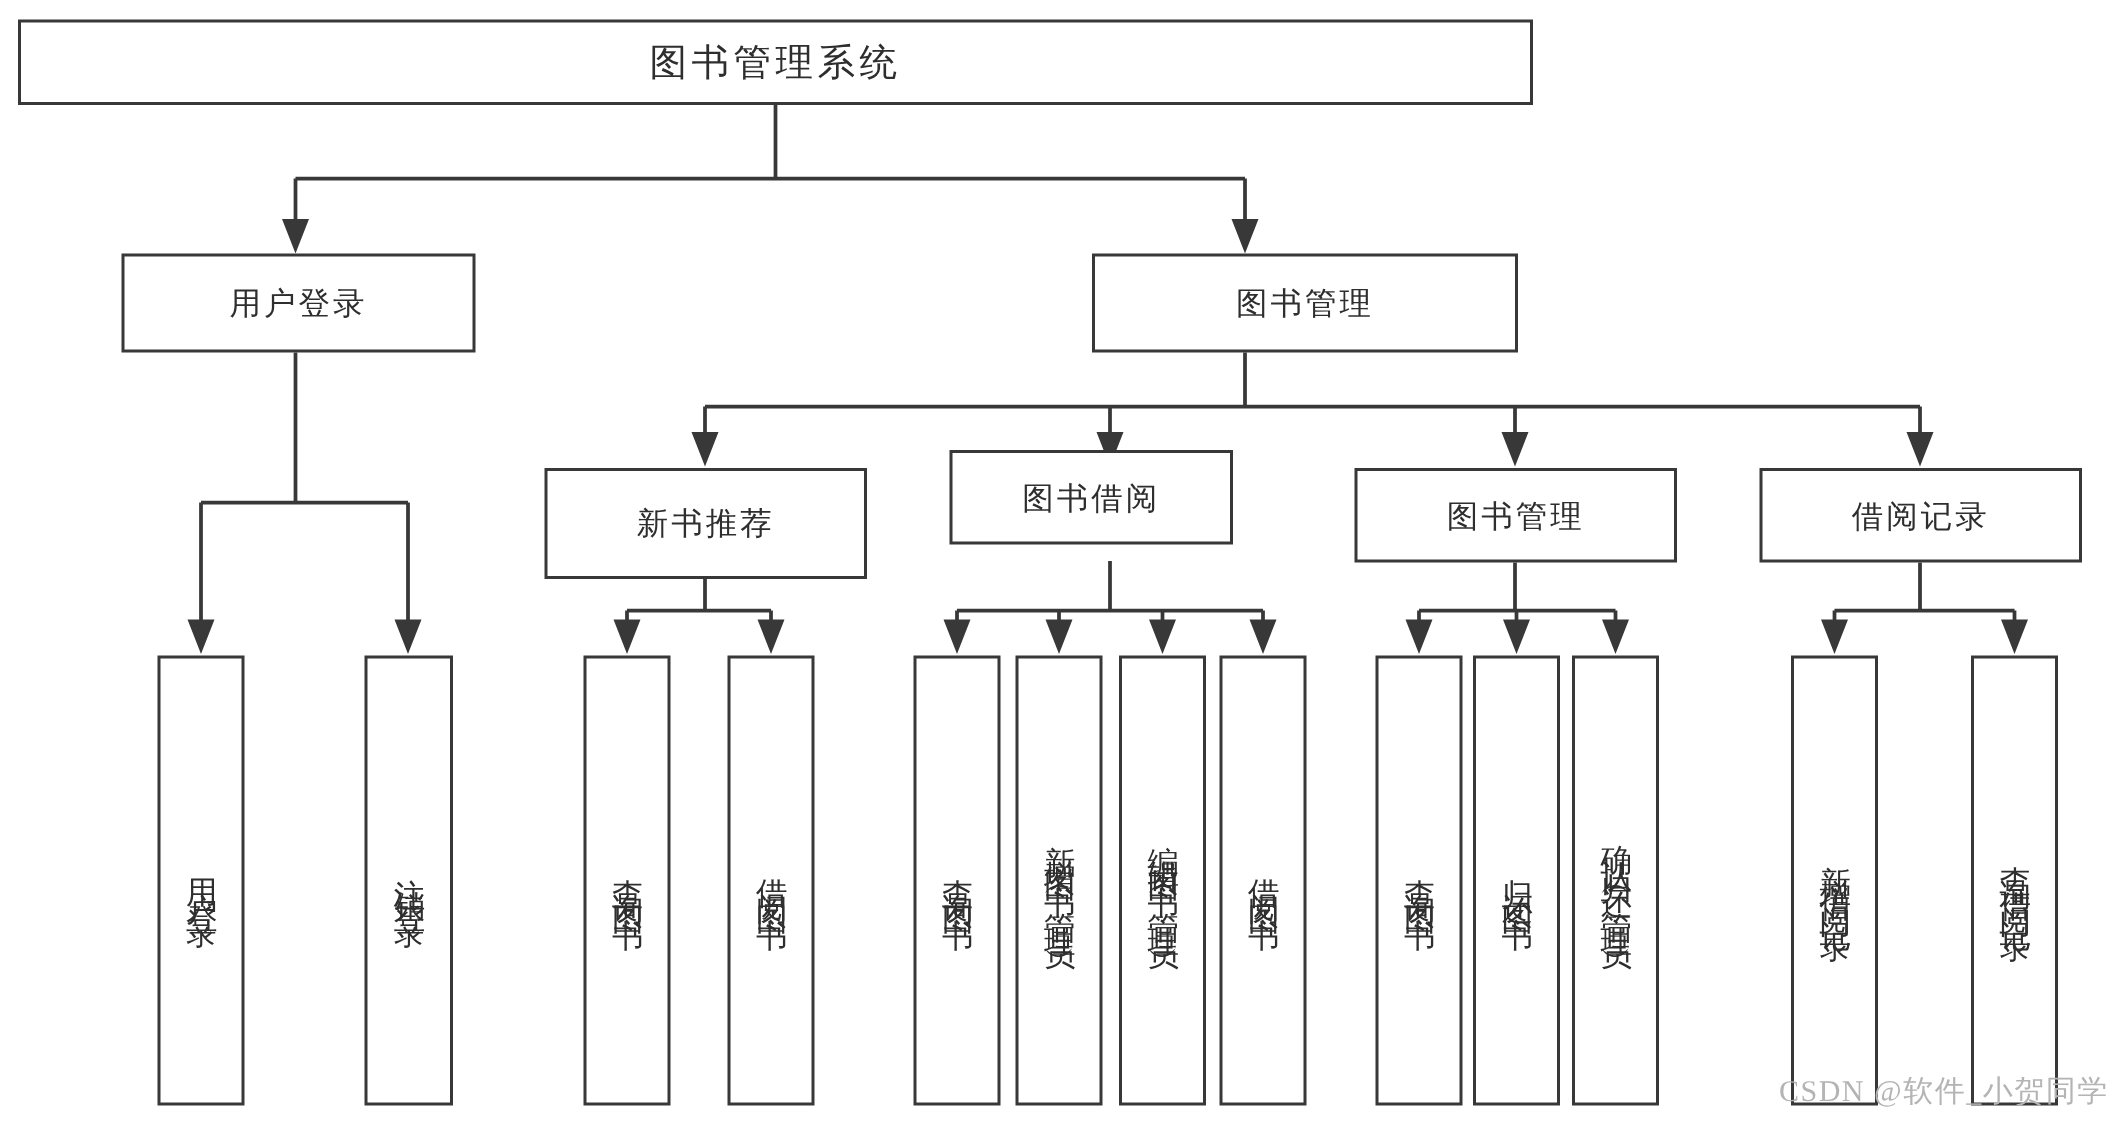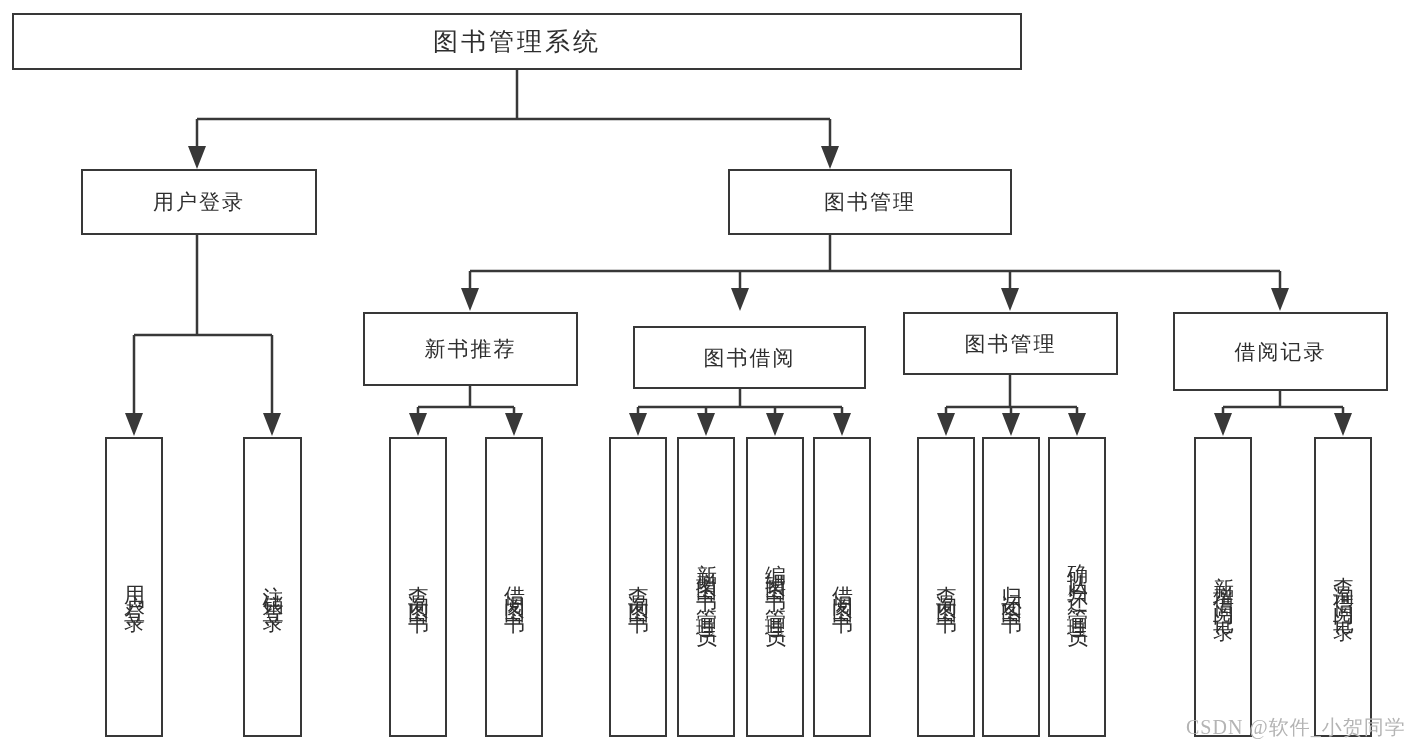--- a/index.html
+++ b/index.html
@@ -22,23 +22,23 @@
         letter-spacing:9px; line-height:1.1; }
   .watermark {
     position:absolute; left:1186px; top:714px; z-index:5;
     font-size:20px; letter-spacing:1px; color:var(--wm,#b4b4b4); white-space:nowrap;
   }
   
   .n-root { left:12px;  top:13px;  width:1010px; height:57px; }
   .n-login{ left:81px;  top:169px; width:236px;  height:66px; }
   .n-mgmt { left:728px; top:169px; width:284px;  height:66px; }
   .n-rec  { left:363px; top:312px; width:215px;  height:74px; }
-  .n-bor  { left:633px; top:326px; width:233px;  height:63px; }
+  .n-bor  { left:633px; top:300px; width:189px;  height:63px; }
   .n-cur  { left:903px; top:312px; width:215px;  height:63px; }
-  .n-hist { left:1173px;top:312px; width:215px;  height:79px; }
+  .n-hist { left:1173px;top:312px; width:215px;  height:63px; }
   .leaf   { top:437px; width:58px; height:300px; }
   .l1 { left:105px; } .l2 { left:243px; width:59px; }
   .l3 { left:389px; } .l4 { left:485px; }
   .l5 { left:609px; } .l6 { left:677px; } .l7 { left:746px; } .l8 { left:813px; }
   .l9 { left:917px; } .l10{ left:982px; } .l11{ left:1048px; }
   .l12{ left:1194px; } .l13{ left:1314px; }
 </style>
 </head>
 <body>
 

